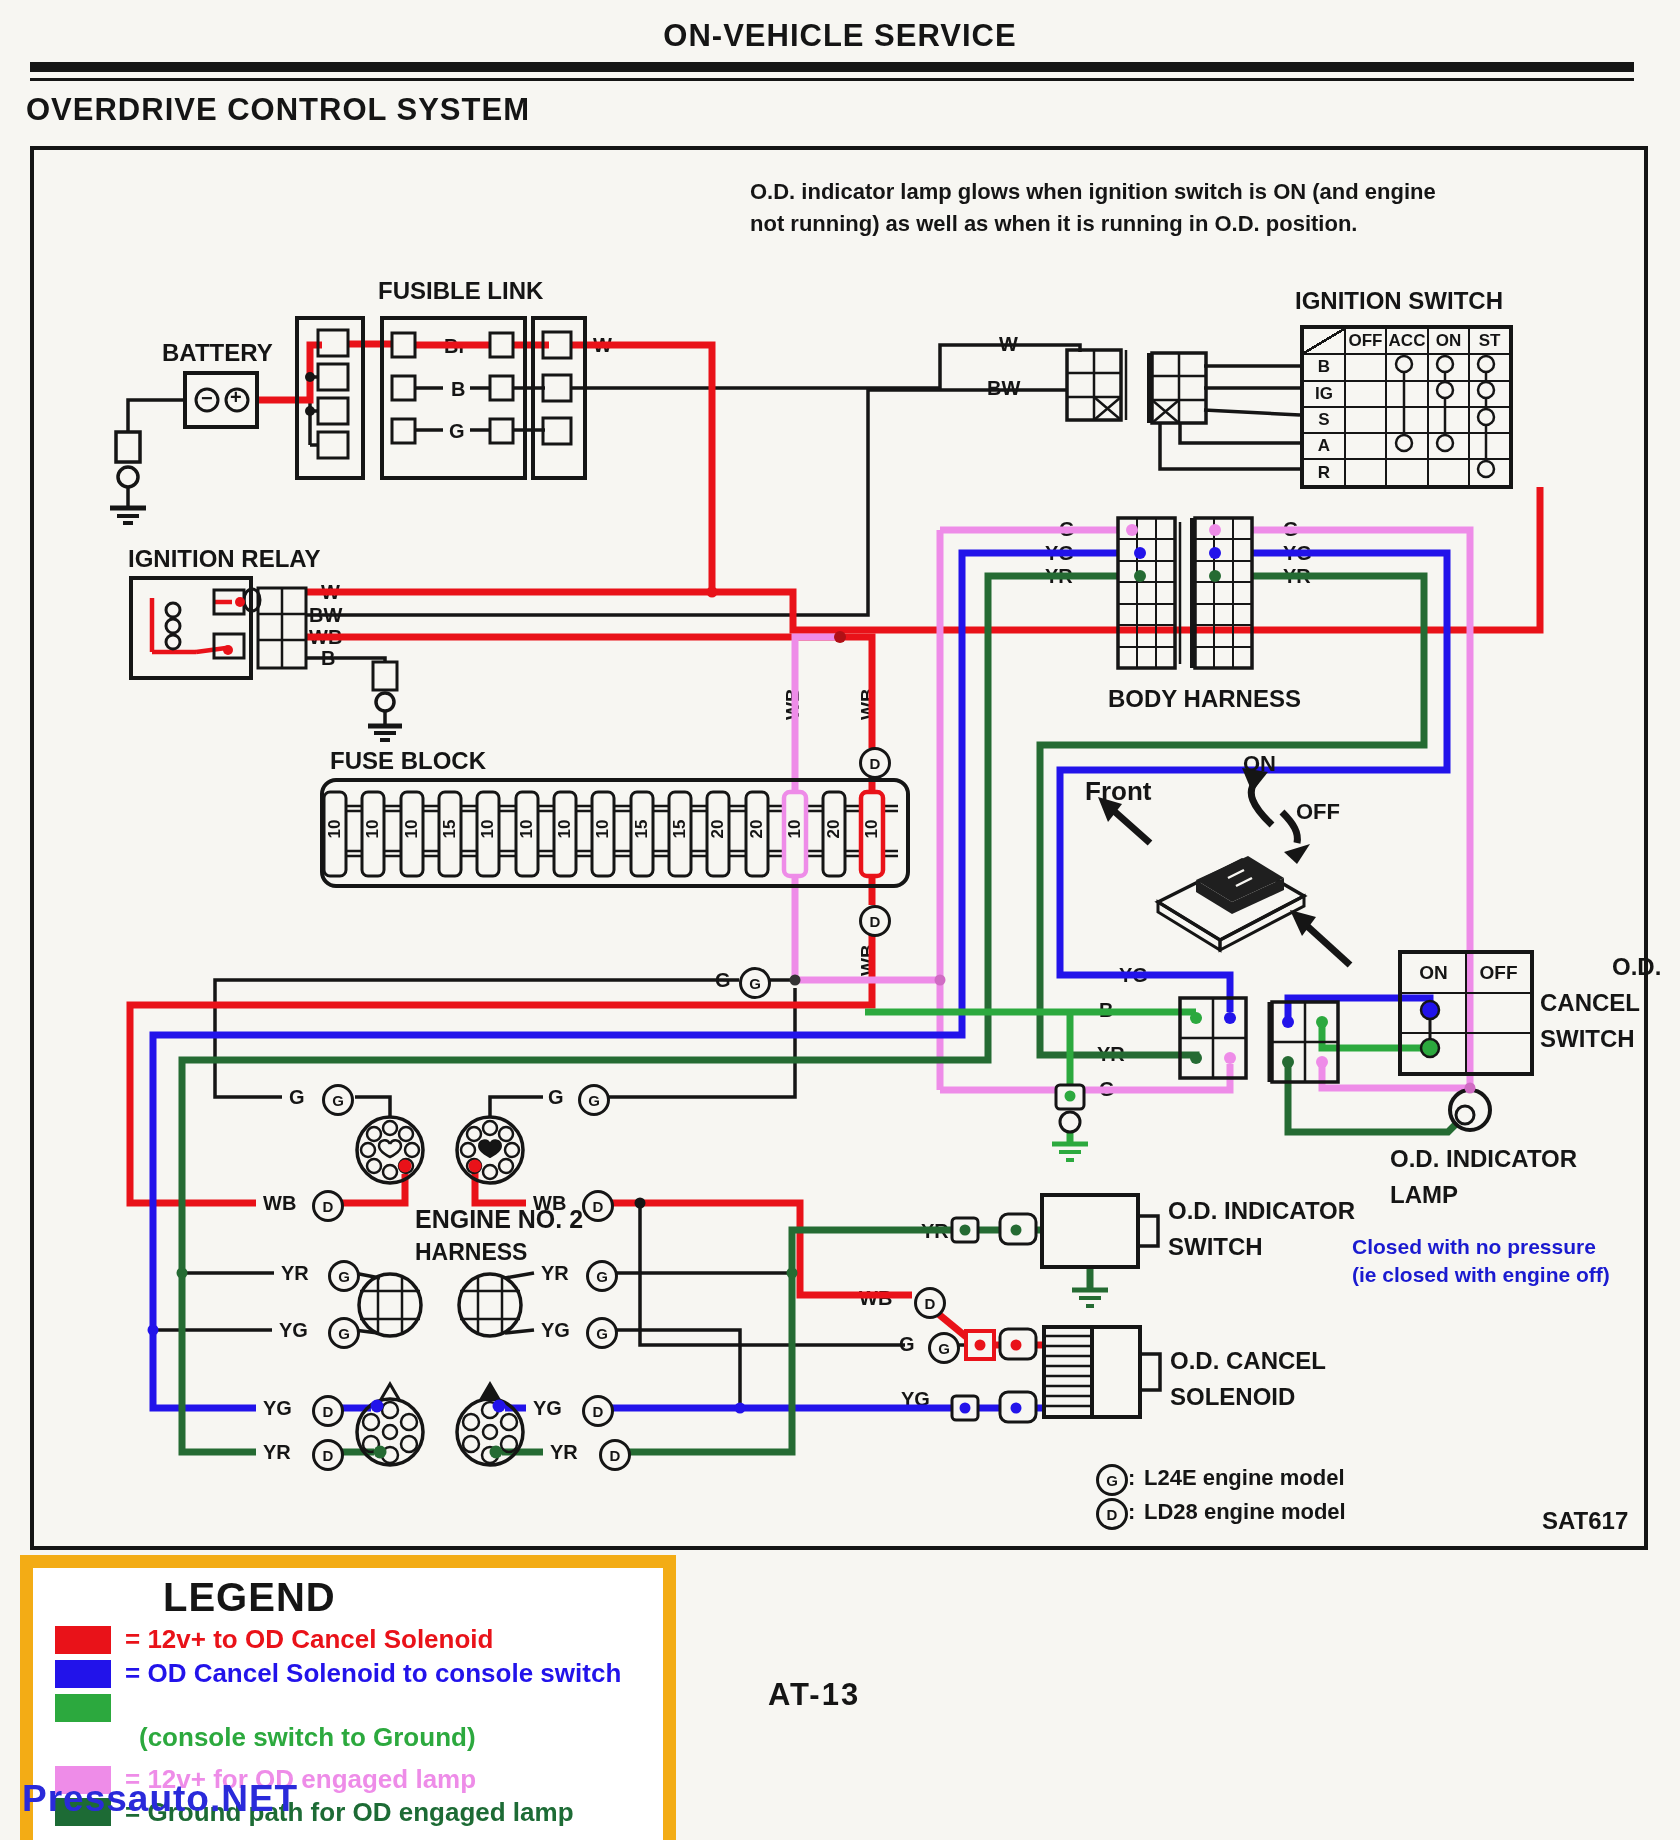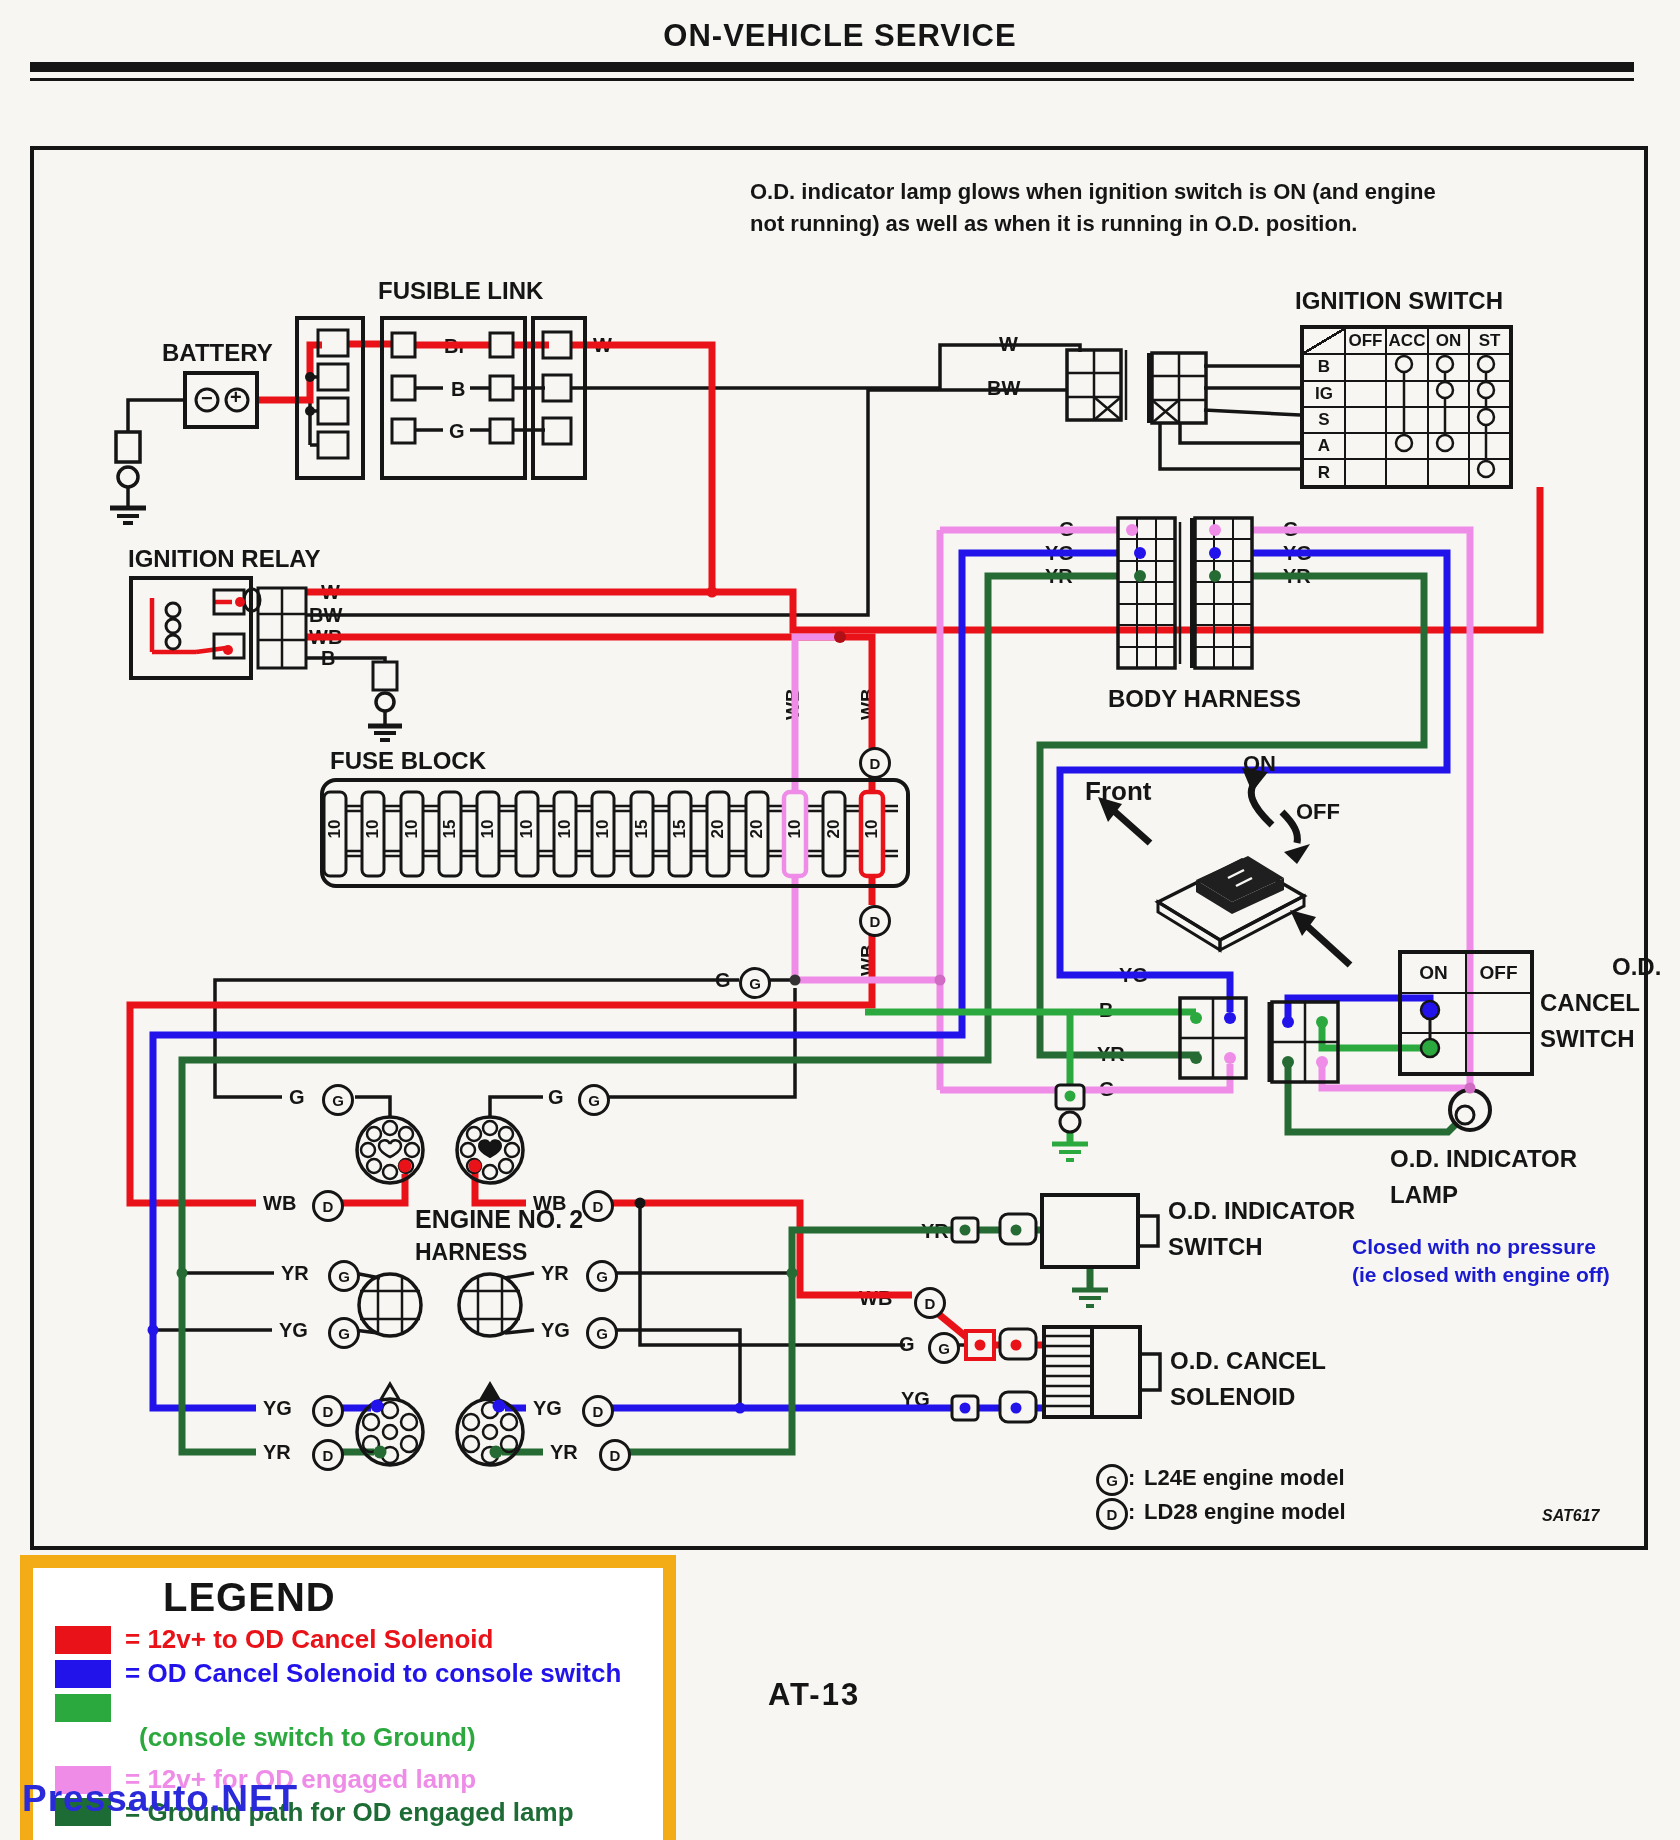--- a/index.html
+++ b/index.html
@@ -30,20 +30,21 @@
       color:#2a2ada;z-index:5;letter-spacing:1px;}
 </style>
 </head>
 <body>
 
 <div class="canvas">
 
   <div class="lb z2" style="left:0;right:0;top:20px;text-align:center;font-size:31px;letter-spacing:1px;">ON-VEHICLE SERVICE</div>
   <div class="bar" style="left:30px;top:62px;width:1604px;height:10px;"></div>
   <div class="bar" style="left:30px;top:78px;width:1604px;height:3px;"></div>
+  <div class="lb z2" style="left:26px;top:94px;font-size:31px;letter-spacing:1px;">OVERDRIVE CONTROL SYSTEM</div>
 
   <div class="frame"></div>
 
   <div class="lb z2" style="left:750px;top:180px;font-size:22px;">O.D. indicator lamp glows when ignition switch is ON (and engine</div>
   <div class="lb z2" style="left:750px;top:212px;font-size:22px;text-align:right;">not running) as well as when it is running in O.D. position.</div>
 
   <svg class="wires" width="1680" height="1840" viewBox="0 0 1680 1840">
 
     <g stroke="#151515" fill="none" stroke-width="3.5">
 
@@ -549,21 +550,21 @@
   <span class="lb z2" style="left:780px;top:820px;width:30px;text-align:center;font-size:17px;transform:rotate(-90deg);">10</span>
   <span class="lb z2" style="left:819px;top:820px;width:30px;text-align:center;font-size:17px;transform:rotate(-90deg);">20</span>
   <span class="lb z2" style="left:857px;top:820px;width:30px;text-align:center;font-size:17px;transform:rotate(-90deg);">10</span>
 
   <span class="cg" style="left:1096px;top:1464px;">G</span>
   <span class="lb z2" style="left:1128px;top:1466px;font-size:22px;">:</span>
   <span class="lb z2" style="left:1144px;top:1466px;font-size:22px;">L24E engine model</span>
   <span class="cg" style="left:1096px;top:1498px;">D</span>
   <span class="lb z2" style="left:1128px;top:1500px;font-size:22px;">:</span>
   <span class="lb z2" style="left:1144px;top:1500px;font-size:22px;">LD28 engine model</span>
-  <span class="lb z2" style="left:1542px;top:1508px;font-size:16px;font-style:italic;">SAT617</span>
+  <span class="lb z2" style="left:1542px;top:1508px;font-size:24px;">SAT617</span>
   <div class="lb z2" style="left:768px;top:1679px;font-size:31px;letter-spacing:2px;">AT-13</div>
 
   <div class="legend-box">
     <div class="lb" style="left:130px;top:8px;font-size:40px;letter-spacing:1px;position:absolute;">LEGEND</div>
     <div class="legend-row" style="left:22px;top:58px;">
       <span class="legend-swatch" style="background: rgb(233, 18, 25);"></span>
       <span class="legend-text" style="color: rgb(233, 18, 25);">= 12v+ to OD Cancel Solenoid</span>
     </div>
     <div class="legend-row" style="left:22px;top:92px;">
       <span class="legend-swatch" style="background: rgb(34, 19, 234);"></span>

